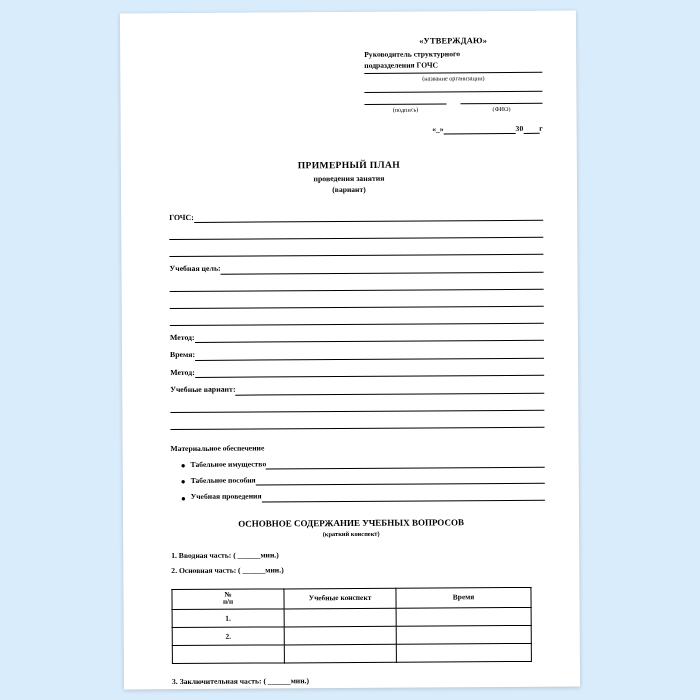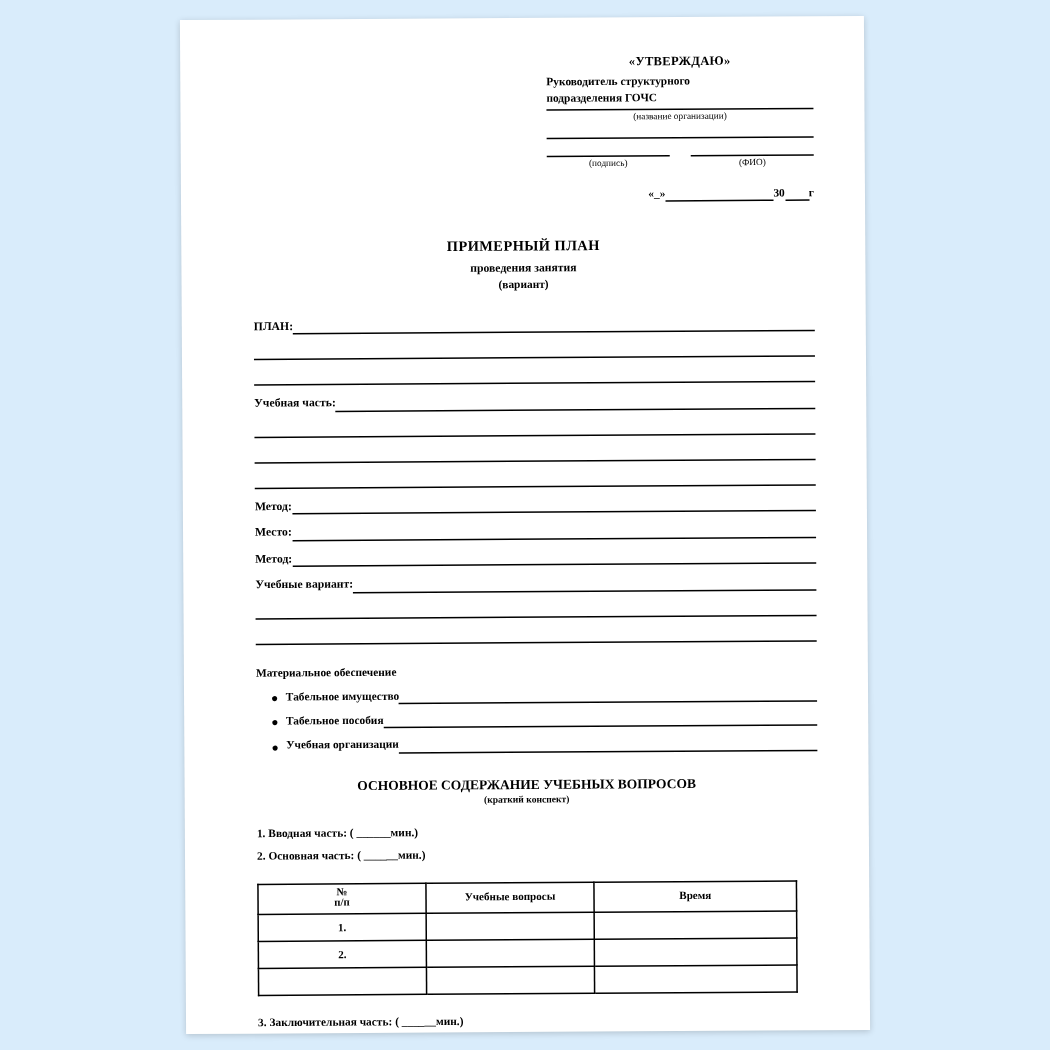--- a/index.html
+++ b/index.html
@@ -128,51 +128,51 @@
       </div>
     </div>
 
     <div class="maintitle">ПРИМЕРНЫЙ ПЛАН</div>
     <div class="subtitle">проведения занятия</div>
     <div class="subtitle2">(вариант)</div>
 
     <div class="fields">
 
       <div class="frow">
-        <span class="flabel">ПЛАН:</span>
-        <span class="fline"></span>
-      </div>
-      <div class="blank">
-          <div class="fline"></div>
-        </div>
-      <div class="blank">
-          <div class="fline"></div>
-        </div>
-
-      <div class="frow">
-        <span class="flabel">Учебная часть:</span>
+        <span class="flabel">ГОЧС:</span>
+        <span class="fline"></span>
+      </div>
+      <div class="blank">
+          <div class="fline"></div>
+        </div>
+      <div class="blank">
+          <div class="fline"></div>
+        </div>
+
+      <div class="frow">
+        <span class="flabel">Учебная цель:</span>
         <span class="fline"></span>
       </div>
       <div class="blank">
           <div class="fline"></div>
         </div>
       <div class="blank">
           <div class="fline"></div>
         </div>
       <div class="blank">
           <div class="fline"></div>
         </div>
 
       <div class="frow">
         <span class="flabel">Метод:</span>
         <span class="fline"></span>
       </div>
 
       <div class="frow">
-        <span class="flabel">Место:</span>
+        <span class="flabel">Время:</span>
         <span class="fline"></span>
       </div>
 
       <div class="frow">
         <span class="flabel">Метод:</span>
         <span class="fline"></span>
       </div>
 
       <div class="frow">
         <span class="flabel">Учебные вариант:</span>
@@ -194,41 +194,41 @@
         <span class="bullab">Табельное имущество</span>
         <span class="fline"></span>
       </div>
       <div class="bullrow">
         <span class="bullet">●</span>
         <span class="bullab">Табельное пособия</span>
         <span class="fline"></span>
       </div>
       <div class="bullrow">
         <span class="bullet">●</span>
-        <span class="bullab">Учебная организации</span>
+        <span class="bullab">Учебная проведения</span>
         <span class="fline"></span>
       </div>
     </div>
 
     <div class="sect2">ОСНОВНОЕ СОДЕРЖАНИЕ УЧЕБНЫХ ВОПРОСОВ</div>
     <div class="sect2sub">(краткий конспект)</div>
 
     <div class="numlist">
       <div class="numitem">1. Вводная часть: ( ______мин.)</div>
       <div class="numitem">2. Основная часть: ( ______мин.)</div>
     </div>
 
     <table class="plan">
       <thead>
         <tr>
           <th class="numcol">
             <div class="hdrsmall">№</div>
             <div class="hdrsmall">п/п</div>
           </th>
-          <th>Учебные вопросы</th>
+          <th>Учебные конспект</th>
           <th class="timecol">Время</th>
         </tr>
       </thead>
       <tbody>
         <tr>
           <td class="numcol">1.</td>
           <td></td>
           <td class="timecol"></td>
         </tr>
         <tr>

